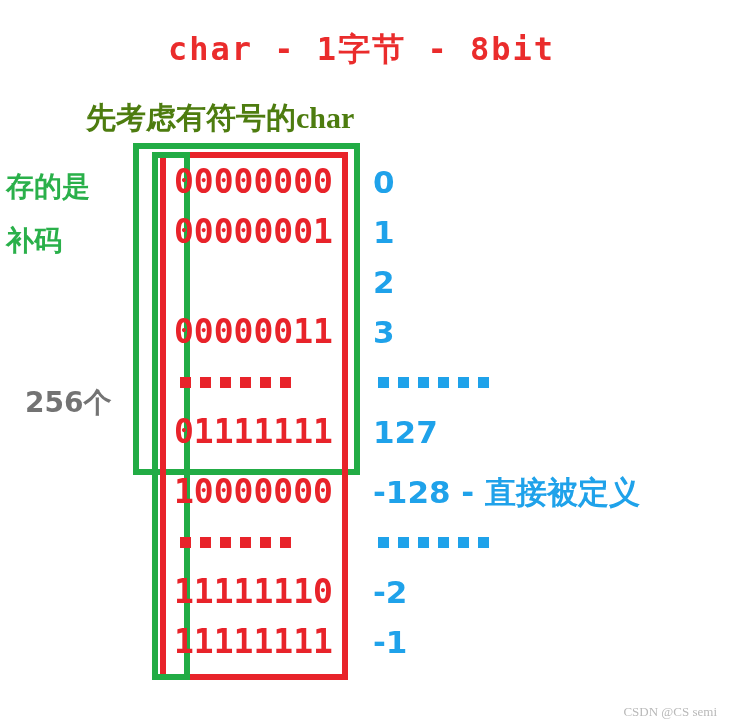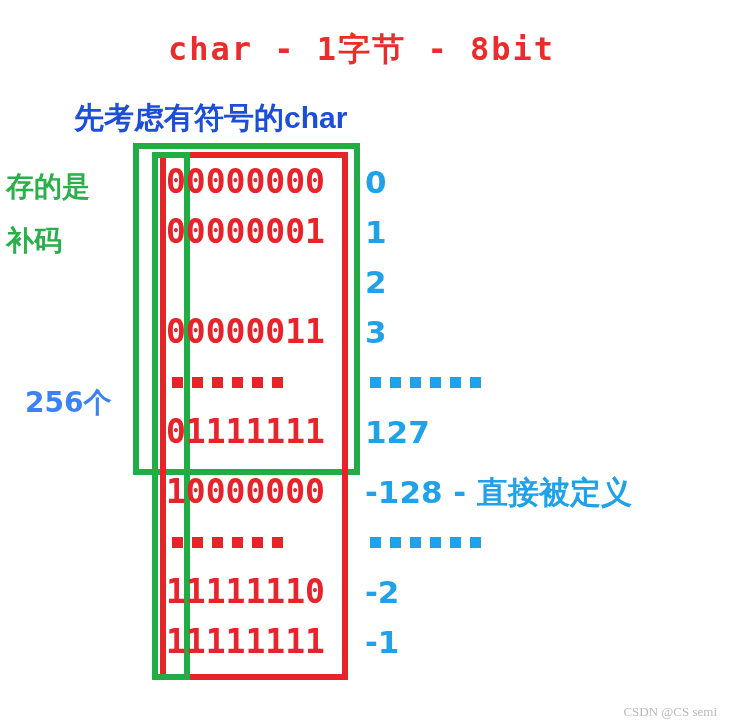--- a/index.html
+++ b/index.html
@@ -25,26 +25,26 @@
     top: 28px;
     font-family: "DejaVu Sans Mono", monospace;
     font-size: 32px;
     font-weight: bold;
     color: #ea2c2c;
     letter-spacing: 2px;
     white-space: nowrap;
   }
   .subtitle {
     position: absolute;
-    left: 74px;
+    left: 86px;
     top: 98px;
-    font-family: Liberation Sans, sans-serif;
+    font-family: Liberation Serif, serif;
     font-size: 30px;
     font-weight: bold;
-    color: #1d4ed8;
+    color: #4d7c0f;
     white-space: nowrap;
   }
 
   .green-label {
     position: absolute;
     font-family: "DejaVu Sans", sans-serif;
     font-size: 28px;
     font-weight: bold;
     color: #2ab04a;
     white-space: nowrap;
@@ -53,21 +53,21 @@
   .green-label.l1 { left: 6px;  top: 168px; }
   .green-label.l2 { left: 6px;  top: 222px; }
 
   .count-label {
     position: absolute;
     left: 25px;
     top: 384px;
     font-family: "DejaVu Sans", sans-serif;
     font-size: 28px;
     font-weight: bold;
-    color: #3b82f6;
+    color: #737373;
     white-space: nowrap;
   }
 
   
   .box {
     position: absolute;
     box-sizing: border-box;
     background: transparent;
   }
   
@@ -91,21 +91,21 @@
     left: 160px;
     top: 152px;
     width: 188px;
     height: 528px;
     border: 6px solid #e8232a;
   }
 
   
   .rows {
     position: absolute;
-    left: 0;
+    left: 8px;
     top: 0;
     width: 664px;
     height: 728px;
   }
   .row {
     position: absolute;
     left: 0;
     width: 731px;
     height: 50px;
   }

